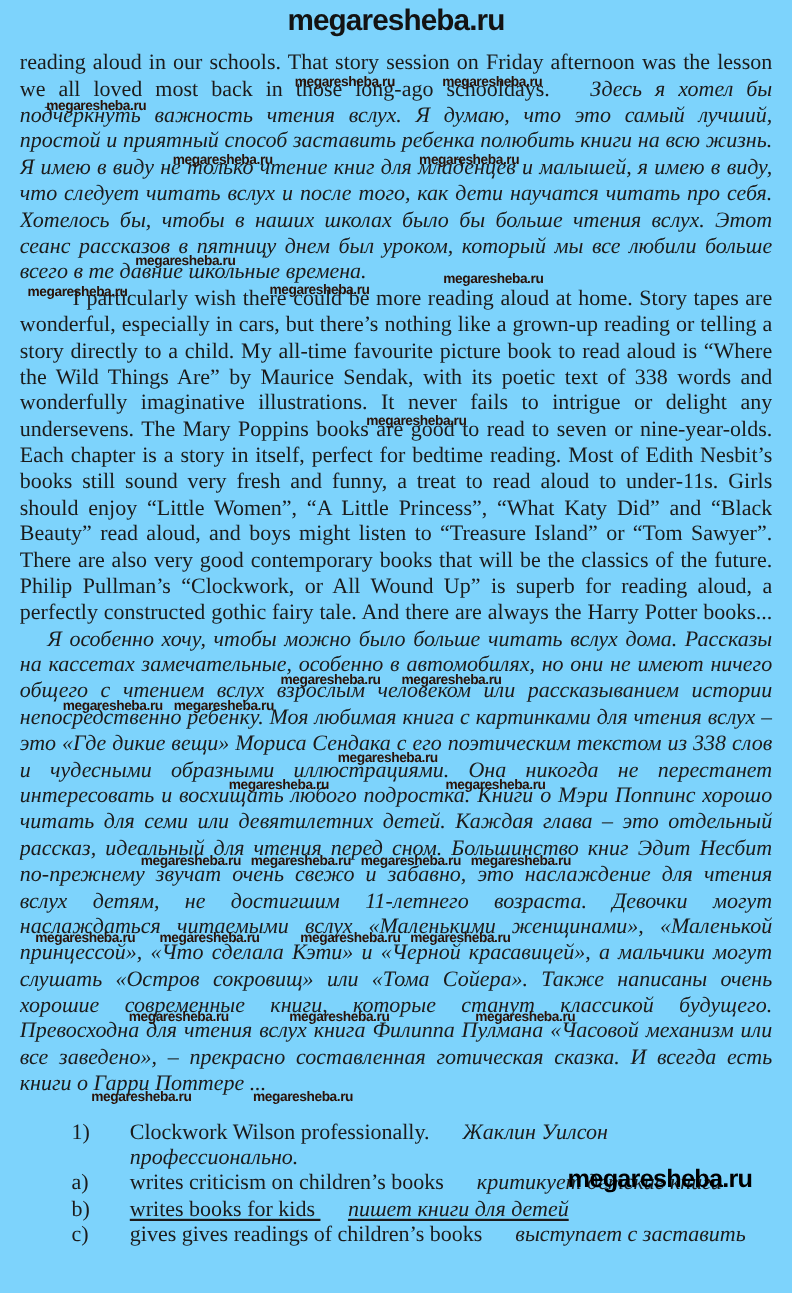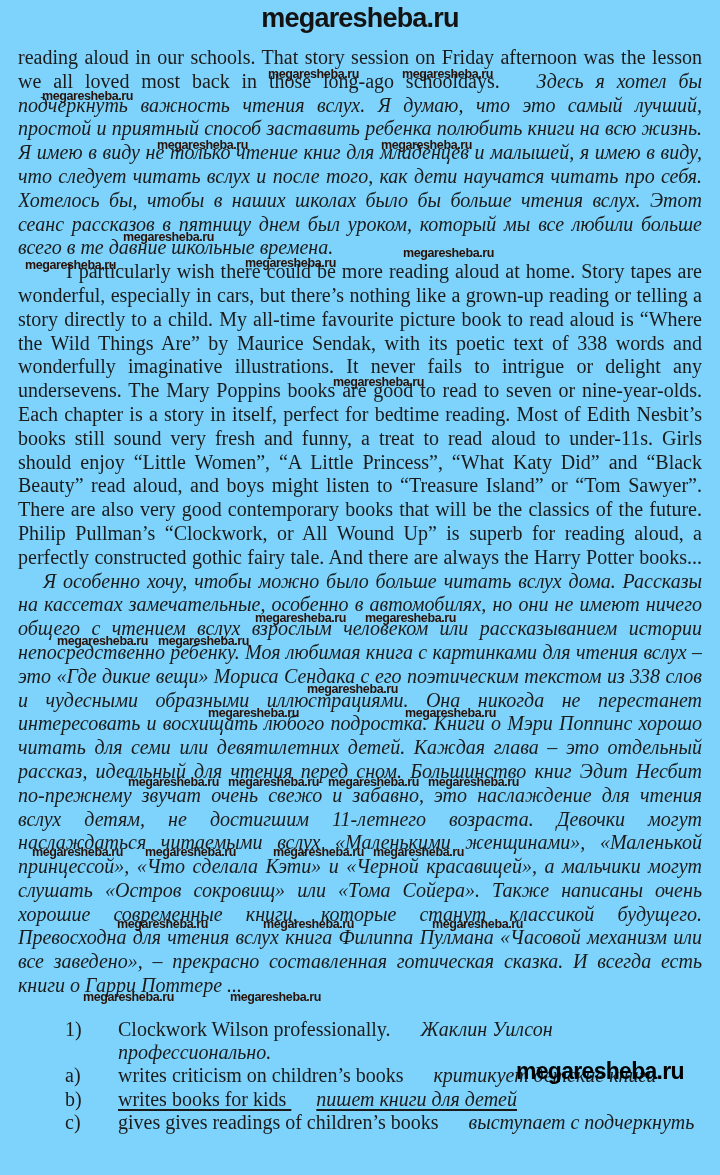--- a/index.html
+++ b/index.html
@@ -98,21 +98,21 @@
 
   <div class="body-copy" id="paragraphs">
       <p class="para"><span class="seg">reading aloud in our schools. That story session on Friday afternoon was the lesson we all loved most back in those long-ago schooldays. </span><span class="seg italic">Здесь я хотел бы подчеркнуть важность чтения вслух. Я думаю, что это самый лучший, простой и приятный способ заставить ребенка полюбить книги на всю жизнь. Я имею в виду не только чтение книг для младенцев и малышей, я имею в виду, что следует читать вслух и после того, как дети научатся читать про себя. Хотелось бы, чтобы в наших школах было бы больше чтения вслух. Этот сеанс рассказов в пятницу днем был уроком, который мы все любили больше всего в те давние школьные времена.</span></p>
       <p class="para indent"><span class="seg">I particularly wish there could be more reading aloud at home. Story tapes are wonderful, especially in cars, but there’s nothing like a grown-up reading or telling a story directly to a child. My all-time favourite picture book to read aloud is “Where the Wild Things Are” by Maurice Sendak, with its poetic text of 338 words and wonderfully imaginative illustrations. It never fails to intrigue or delight any undersevens. The Mary Poppins books are good to read to seven or nine-year-olds. Each chapter is a story in itself, perfect for bedtime reading. Most of Edith Nesbit’s books still sound very fresh and funny, a treat to read aloud to under-11s. Girls should enjoy “Little Women”, “A Little Princess”, “What Katy Did” and “Black Beauty” read aloud, and boys might listen to “Treasure Island” or “Tom Sawyer”. There are also very good contemporary books that will be the classics of the future. Philip Pullman’s “Clockwork, or All Wound Up” is superb for reading aloud, a perfectly constructed gothic fairy tale. And there are always the Harry Potter books... </span><span class="seg italic">Я особенно хочу, чтобы можно было больше читать вслух дома. Рассказы на кассетах замечательные, особенно в автомобилях, но они не имеют ничего общего с чтением вслух взрослым человеком или рассказыванием истории непосредственно ребенку. Моя любимая книга с картинками для чтения вслух – это «Где дикие вещи» Мориса Сендака с его поэтическим текстом из 338 слов и чудесными образными иллюстрациями. Она никогда не перестанет интересовать и восхищать любого подростка. Книги о Мэри Поппинс хорошо читать для семи или девятилетних детей. Каждая глава – это отдельный рассказ, идеальный для чтения перед сном. Большинство книг Эдит Несбит по-прежнему звучат очень свежо и забавно, это наслаждение для чтения вслух детям, не достигшим 11-летнего возраста. Девочки могут наслаждаться читаемыми вслух «Маленькими женщинами», «Маленькой принцессой», «Что сделала Кэти» и «Черной красавицей», а мальчики могут слушать «Остров сокровищ» или «Тома Сойера». Также написаны очень хорошие современные книги, которые станут классикой будущего. Превосходна для чтения вслух книга Филиппа Пулмана «Часовой механизм или все заведено», – прекрасно составленная готическая сказка. И всегда есть книги о Гарри Поттере ...</span></p>
     </div>
 
   <div class="answers" id="answers">
       <div class="answer-item"><span class="answer-marker">1)</span><span class="answer-text"><span class="seg">Clockwork Wilson professionally. </span><span class="seg italic">Жаклин Уилсон профессионально.</span></span></div>
       <div class="answer-item"><span class="answer-marker">a)</span><span class="answer-text"><span class="seg">writes criticism on children’s books </span><span class="seg italic">критикует детские книги</span></span></div>
       <div class="answer-item"><span class="answer-marker">b)</span><span class="answer-text underline"><span class="seg">writes books for kids </span><span class="seg italic">пишет книги для детей</span></span></div>
-      <div class="answer-item"><span class="answer-marker">c)</span><span class="answer-text"><span class="seg">gives gives readings of children’s books </span><span class="seg italic">выступает с подчеркнуть</span></span></div>
+      <div class="answer-item"><span class="answer-marker">c)</span><span class="answer-text"><span class="seg">gives gives readings of children’s books </span><span class="seg italic">выступает с заставить</span></span></div>
     </div>
 
   <div class="wm-layer" id="wm-layer" style="color: rgb(42, 18, 8);">
       <span style="left: 268px; top: 68px;">megaresheba.ru</span>
       <span style="left: 402px; top: 68px;">megaresheba.ru</span>
       <span style="left: 42px; top: 90px;">megaresheba.ru</span>
       <span style="left: 157px; top: 139px;">megaresheba.ru</span>
       <span style="left: 381px; top: 139px;">megaresheba.ru</span>
       <span style="left: 123px; top: 231px;">megaresheba.ru</span>
       <span style="left: 403px; top: 247px;">megaresheba.ru</span>

